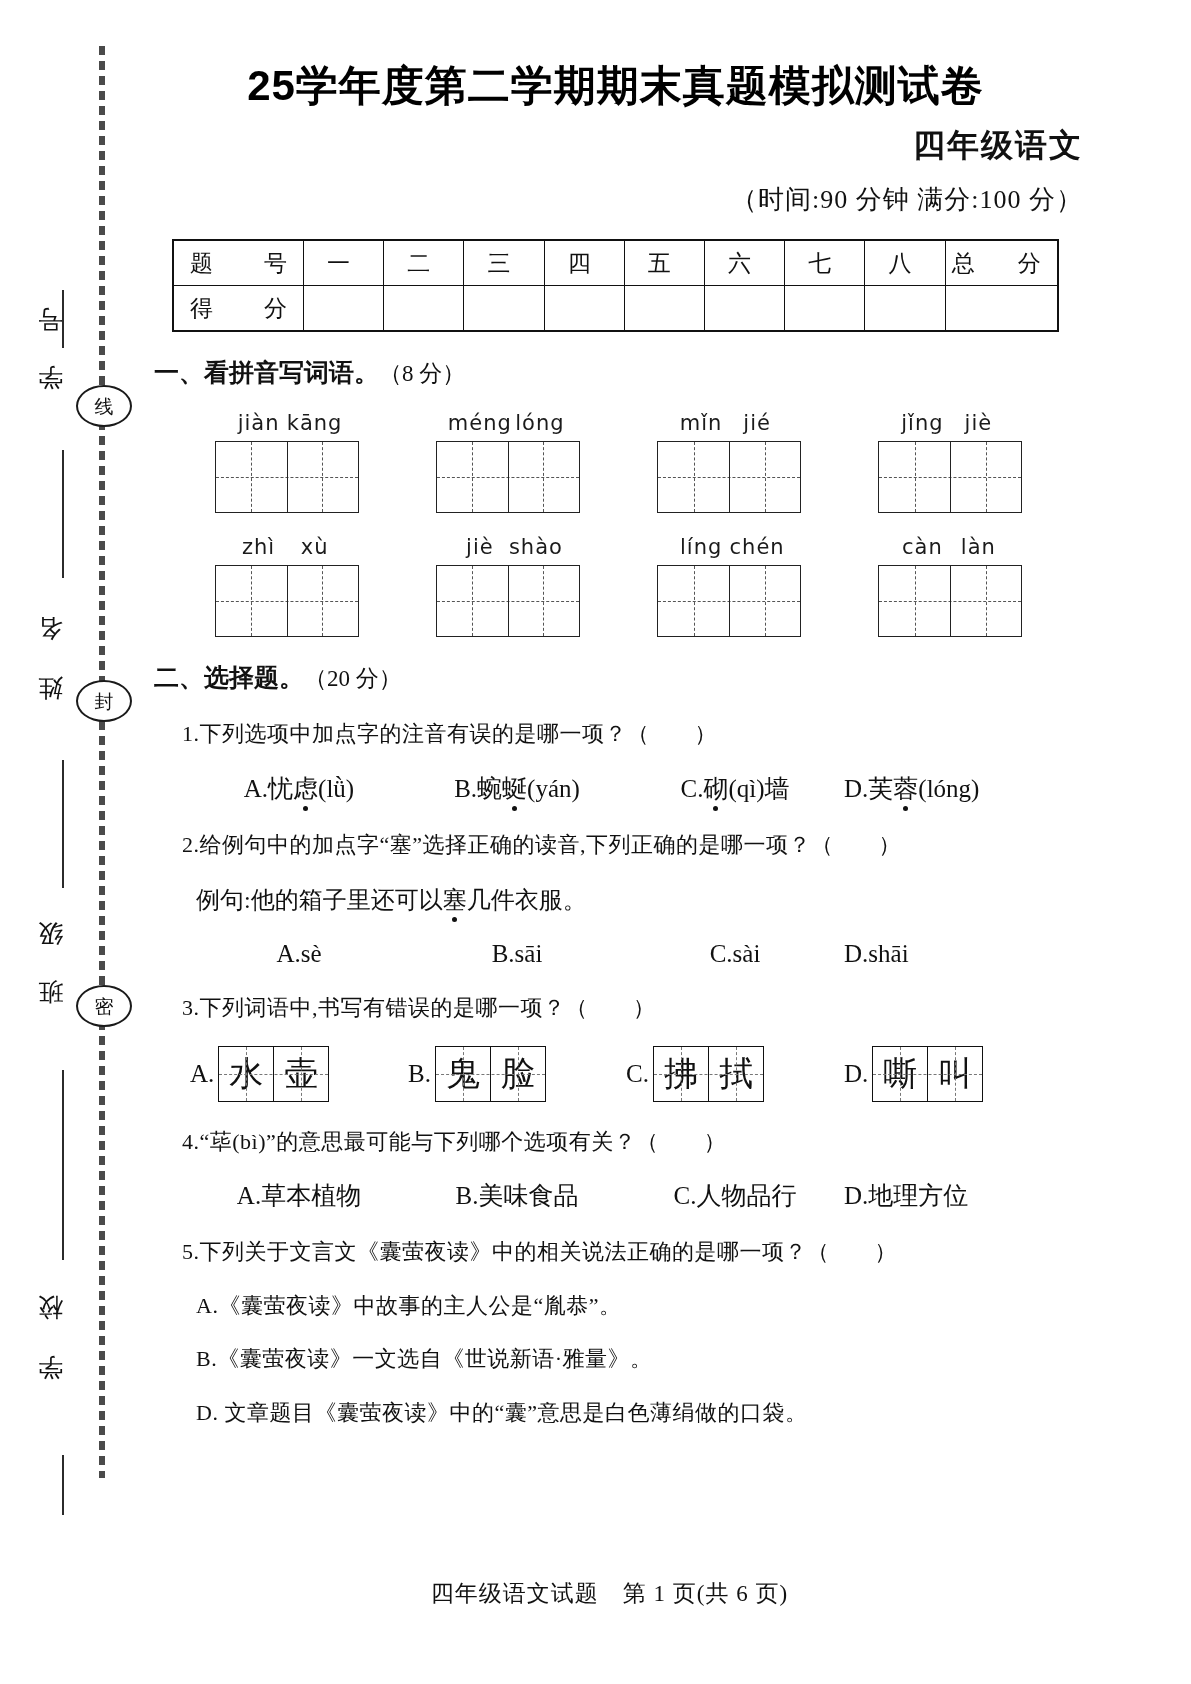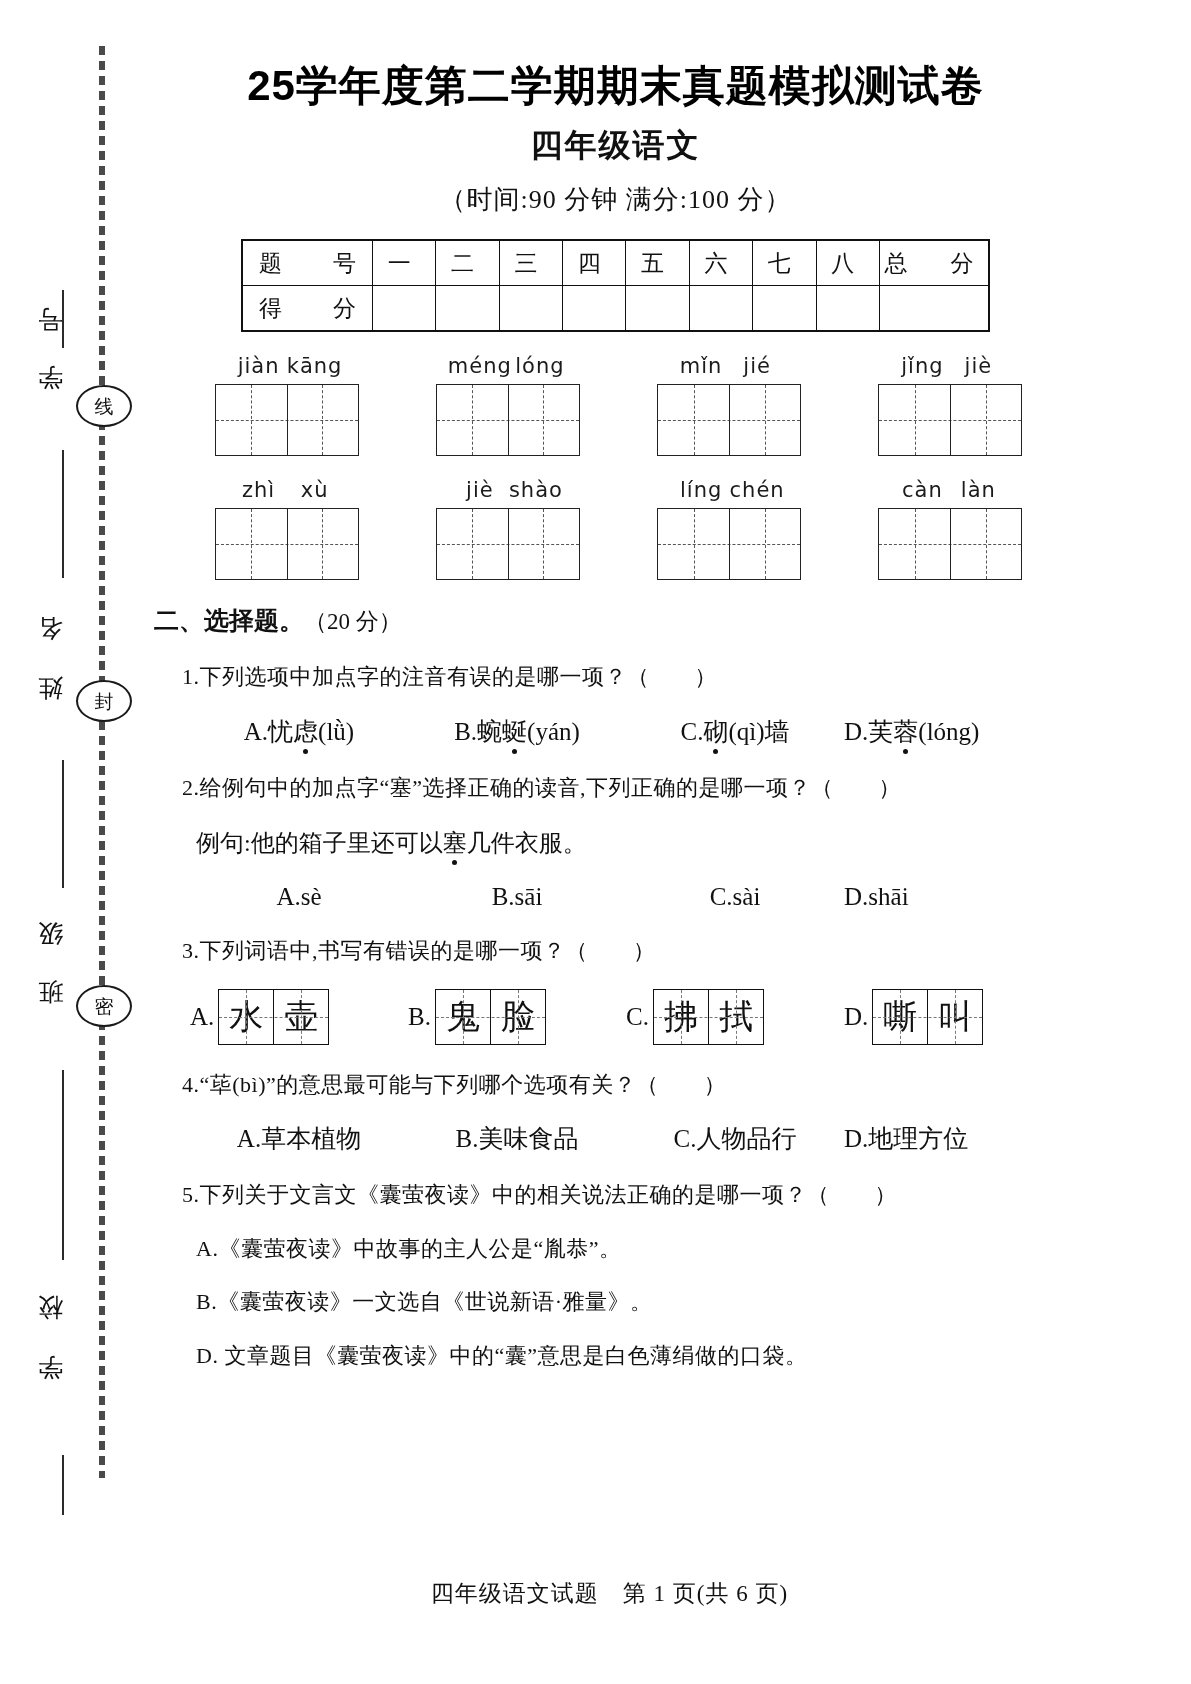--- a/index.html
+++ b/index.html
@@ -35,31 +35,31 @@
   
   #page{position:absolute;left:148px;top:0;width:935px;height:1684px;}
 
   .title{
     margin:58px 0 0 0;text-align:center;
     font-size:42px;font-weight:bold;letter-spacing:1px;
     font-family:"Liberation Sans","DejaVu Sans",sans-serif;
     color:#000;
   }
   .subtitle{
-    margin:10px 0 0 0;text-align:center;
+    margin:10px 0 0 0;text-align:right;
     font-size:32px;font-weight:bold;letter-spacing:2px;
     font-family:"Liberation Serif","DejaVu Serif",serif;
   }
   .meta{
-    margin:14px 0 0 0;text-align:center;font-size:26px;letter-spacing:1px;
+    margin:14px 0 0 0;text-align:right;font-size:26px;letter-spacing:1px;
   }
 
   
   table.score{
-    border-collapse:collapse;margin:22px auto 0 auto;width:749px;
+    border-collapse:collapse;margin:22px auto 0 auto;width:887px;
     border:2px solid #111;
   }
   table.score td{
     border:1px solid #111;height:44px;text-align:center;
     font-size:23px;letter-spacing:10px;padding:0 2px;
     white-space:nowrap;
   }
   table.score td.hdr{width:108px;letter-spacing:14px;text-indent:14px;}
   table.score td.cell{width:88px;}
   table.score td.total{width:110px;}
@@ -182,20 +182,23 @@
       <td class="cell"></td>
       <td class="cell"></td>
       <td class="cell"></td>
       <td class="cell"></td>
       <td class="cell"></td>
       <td class="total"></td>
     </tr>
   </tbody>
     </table>
 
+  <div class="sec">
+    <span>一、看拼音写词语。</span><span class="pts">（8 分）</span>
+  </div>
 
   <div class="pyrow">
     <div class="pyitem">
       <div class="py">
         <span>jiàn</span><span>kāng</span>
       </div>
       <div class="tzg">
           <div class="vq1"></div>
           <div class="vmid"></div>
           <div class="vq3"></div>

